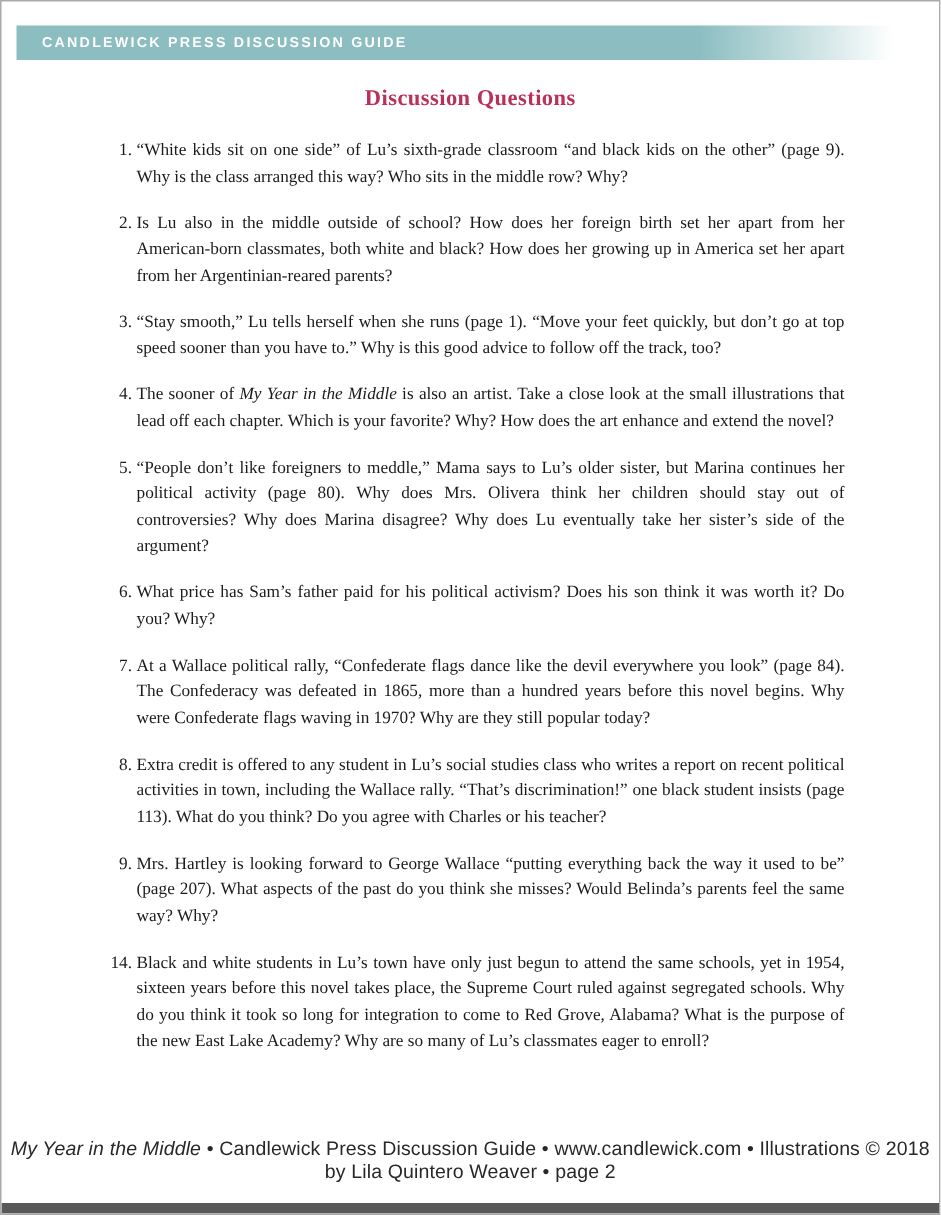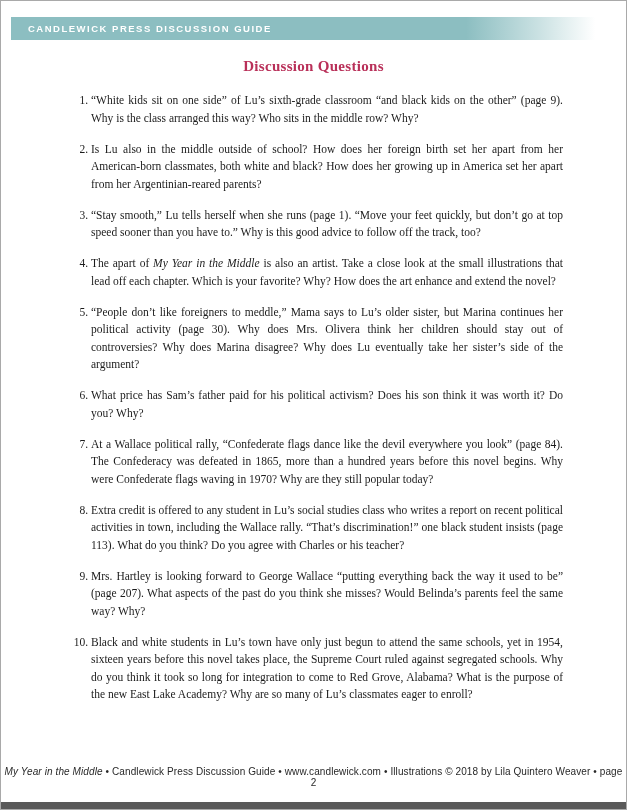--- a/index.html
+++ b/index.html
@@ -71,21 +71,21 @@
   }
   .qtext i { font-style: italic; }
 
   .footer {
     position: absolute;
     left: 0;
     right: 0;
     bottom: 21px;
     text-align: center;
     font-family: "Liberation Sans", sans-serif;
-    font-size: 10px;
+    font-size: 13px;
     color: #282828;
     letter-spacing: 0.1px;
   }
   .footer i { font-style: italic; }
 
   .bottom-bar {
     position: absolute;
     left: 0;
     right: 0;
     bottom: 0;
@@ -115,26 +115,26 @@
     <span class="qtext"><span>Is Lu also in the middle outside of school? How does her foreign birth set her apart from her American-born classmates, both white and black? How does her growing up in America set her apart from her Argentinian-reared parents?</span></span>
   </div>
 
   <div class="question">
     <span class="qnum">3.</span>
     <span class="qtext"><span>“Stay smooth,” Lu tells herself when she runs (page 1). “Move your feet quickly, but don’t go at top speed sooner than you have to.” Why is this good advice to follow off the track, too?</span></span>
   </div>
 
   <div class="question">
     <span class="qnum">4.</span>
-    <span class="qtext"><span>The apart of </span><i>My Year in the Middle</i><span> is also an artist. Take a close look at the small illustrations that lead off each chapter. Which is your favorite? Why? How does the art enhance and extend the novel?</span></span>
+    <span class="qtext"><span>The sooner of </span><i>My Year in the Middle</i><span> is also an artist. Take a close look at the small illustrations that lead off each chapter. Which is your favorite? Why? How does the art enhance and extend the novel?</span></span>
   </div>
 
   <div class="question">
     <span class="qnum">5.</span>
-    <span class="qtext"><span>“People don’t like foreigners to meddle,” Mama says to Lu’s older sister, but Marina continues her political activity (page 30). Why does Mrs. Olivera think her children should stay out of controversies? Why does Marina disagree? Why does Lu eventually take her sister’s side of the argument?</span></span>
+    <span class="qtext"><span>“People don’t like foreigners to meddle,” Mama says to Lu’s older sister, but Marina continues her political activity (page 80). Why does Mrs. Olivera think her children should stay out of controversies? Why does Marina disagree? Why does Lu eventually take her sister’s side of the argument?</span></span>
   </div>
 
   <div class="question">
     <span class="qnum">6.</span>
     <span class="qtext"><span>What price has Sam’s father paid for his political activism? Does his son think it was worth it? Do you? Why?</span></span>
   </div>
 
   <div class="question">
     <span class="qnum">7.</span>
     <span class="qtext"><span>At a Wallace political rally, “Confederate flags dance like the devil everywhere you look” (page 84). The Confederacy was defeated in 1865, more than a hundred years before this novel begins. Why were Confederate flags waving in 1970? Why are they still popular today?</span></span>
@@ -144,21 +144,21 @@
     <span class="qnum">8.</span>
     <span class="qtext"><span>Extra credit is offered to any student in Lu’s social studies class who writes a report on recent political activities in town, including the Wallace rally. “That’s discrimination!” one black student insists (page 113). What do you think? Do you agree with Charles or his teacher?</span></span>
   </div>
 
   <div class="question">
     <span class="qnum">9.</span>
     <span class="qtext"><span>Mrs. Hartley is looking forward to George Wallace “putting everything back the way it used to be” (page 207). What aspects of the past do you think she misses? Would Belinda’s parents feel the same way? Why?</span></span>
   </div>
 
   <div class="question">
-    <span class="qnum">10.</span>
+    <span class="qnum">14.</span>
     <span class="qtext"><span>Black and white students in Lu’s town have only just begun to attend the same schools, yet in 1954, sixteen years before this novel takes place, the Supreme Court ruled against segregated schools. Why do you think it took so long for integration to come to Red Grove, Alabama? What is the purpose of the new East Lake Academy? Why are so many of Lu’s classmates eager to enroll?</span></span>
   </div>
 </div>
 
   <div class="footer">
     <span><i>My Year in the Middle</i><span> • Candlewick Press Discussion Guide • www.candlewick.com • Illustrations © 2018 by Lila Quintero Weaver • page 2</span></span>
   </div>
 
   <div class="bottom-bar"></div>
 

